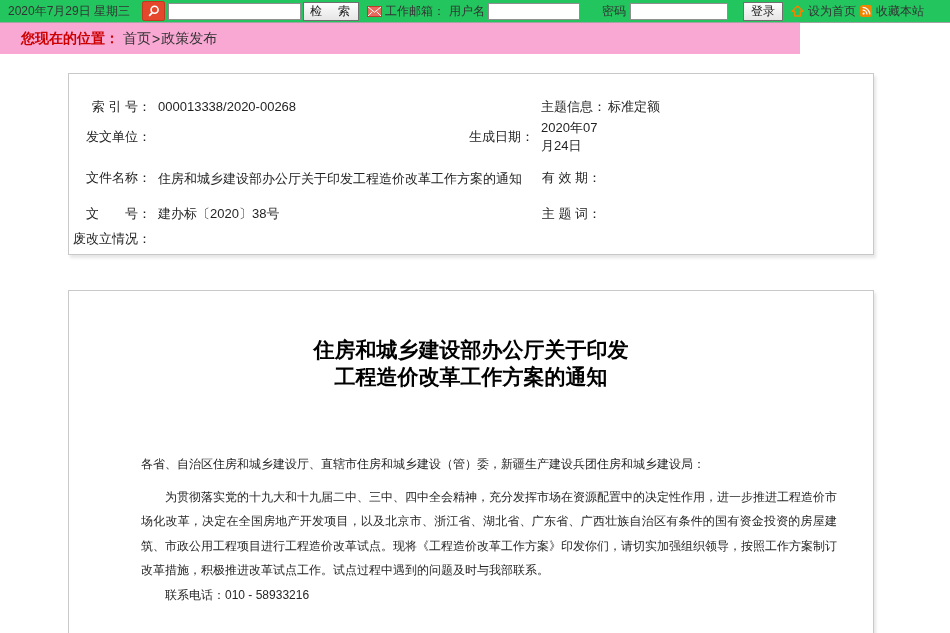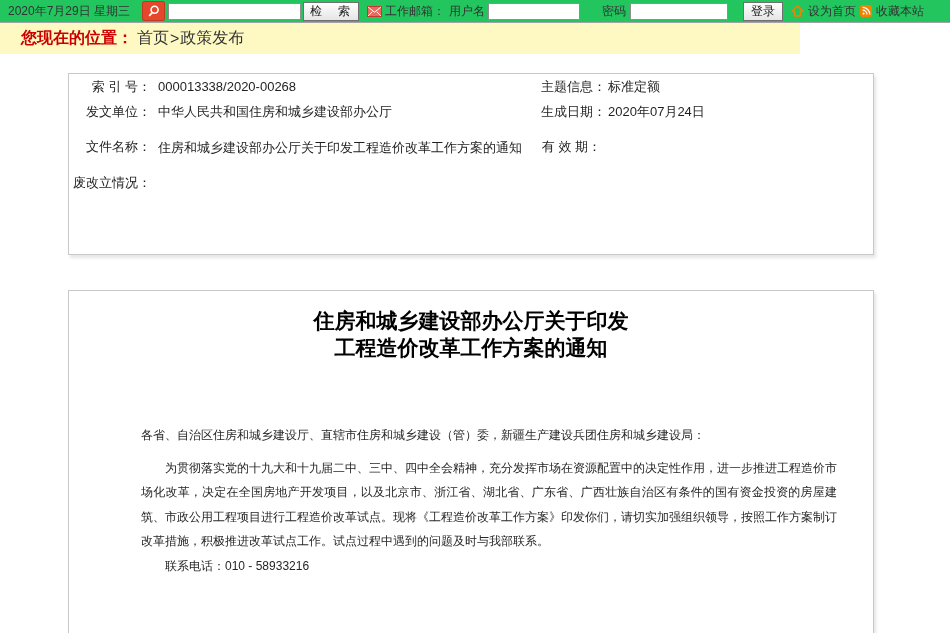--- a/index.html
+++ b/index.html
@@ -43,52 +43,52 @@
   .login-btn { width:40px; margin-left:15px; }
   .right-links {
     margin-left:auto; margin-right:26px;
     display:flex; align-items:center; gap:4px;
   }
   .right-links a { color:#333; text-decoration:none; cursor:pointer; }
   .ic { display:inline-flex; align-items:center; }
 
   
   .breadcrumb-bar {
-    width:800px; height:31px; background:#fef9c3;
+    width:800px; height:31px; background:#f9a8d4;
     display:flex; align-items:center; padding-left:21px;
-    font-size:16px;
+    font-size:14px;
   }
   .crumb-label { color:#cc0000; font-weight:bold; margin-right:4px; }
   .crumb-link { color:#333; text-decoration:none; cursor:pointer; }
   .crumb-sep { margin:0 1px; color:#333; }
 
   
   .box {
     position:absolute; left:68px; width:806px; background:#fff;
     border:1px solid #c9c9c9;
     box-shadow:2px 3px 3px rgba(0,0,0,0.10);
   }
-  .meta-box { top:73px; height:182px; }
+  .meta-box { top:73px; height:182px; padding-top:20px; }
   .doc-box  { top:290px; height:410px; }
 
   
   .meta-row {
     display:grid;
     grid-template-columns:82px 376px 60px auto;
     column-gap:7px; align-items:center;
     min-height:25px; font-size:13px; color:#1f1f1f;
   }
   .meta-label { text-align:right; white-space:nowrap; }
   .meta-value { text-align:left; }
   .row-tall { min-height:46px; }
   .row-tall .meta-value-l { line-height:19px; padding:4px 0; }
 
   
   .doc-title {
-    margin-top:16px; text-align:center;
+    margin-top:45px; text-align:center;
     font-size:21px; line-height:27px; font-weight:bold; color:#000;
   }
   .doc-body {
     padding:0 36px 0 72px;
     font-size:12px; line-height:24.5px; color:#262626;
   }
   .salutation { margin-top:62px; }
   .para { text-indent:2em; margin-top:8px; text-align:justify; }
   .contact { text-indent:2em; }
 </style>
@@ -159,32 +159,37 @@
 
   <div class="meta-row">
     <span class="meta-label">索 引 号：</span>
     <span class="meta-value meta-value-l">000013338/2020-00268</span>
     <span class="meta-label">主题信息：</span>
     <span class="meta-value">标准定额</span>
   </div>
 
   <div class="meta-row">
     <span class="meta-label">发文单位：</span>
-    <span class="meta-value meta-value-l">中华人民共和国住房和城乡建设部办公厅</span>
     <span class="meta-label">生成日期：</span>
     <span class="meta-value">2020年07月24日</span>
   </div>
 
   <div class="meta-row row-tall">
     <span class="meta-label">文件名称：</span>
     <span class="meta-value meta-value-l">住房和城乡建设部办公厅关于印发工程造价改革工作方案的通知</span>
     <span class="meta-label">有 效 期：</span>
     <span class="meta-value"></span>
   </div>
 
+  <div class="meta-row">
+    <span class="meta-label">文　　号：</span>
+    <span class="meta-value meta-value-l">建办标〔2020〕38号</span>
+    <span class="meta-label">主 题 词：</span>
+    <span class="meta-value"></span>
+  </div>
 
   <div class="meta-row">
     <span class="meta-label">废改立情况：</span>
     <span class="meta-value meta-value-l"></span>
     <span class="meta-label"></span>
     <span class="meta-value"></span>
   </div>
 </div>
 
 <div class="box doc-box">

